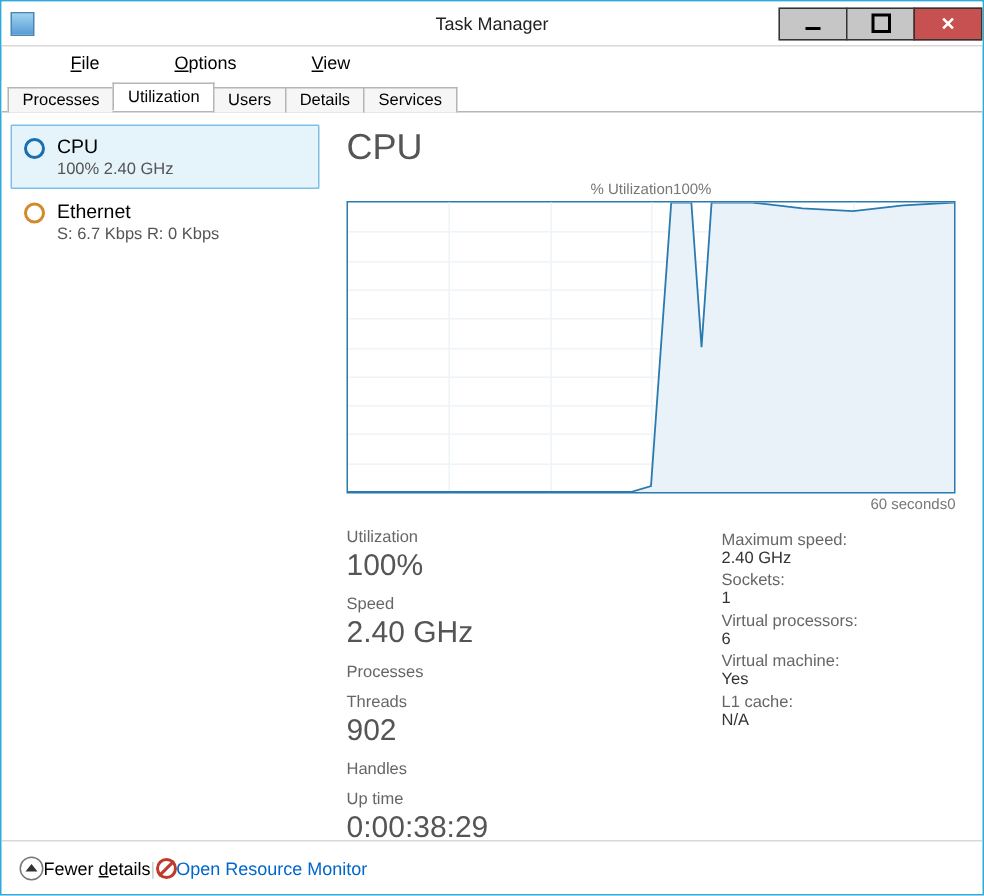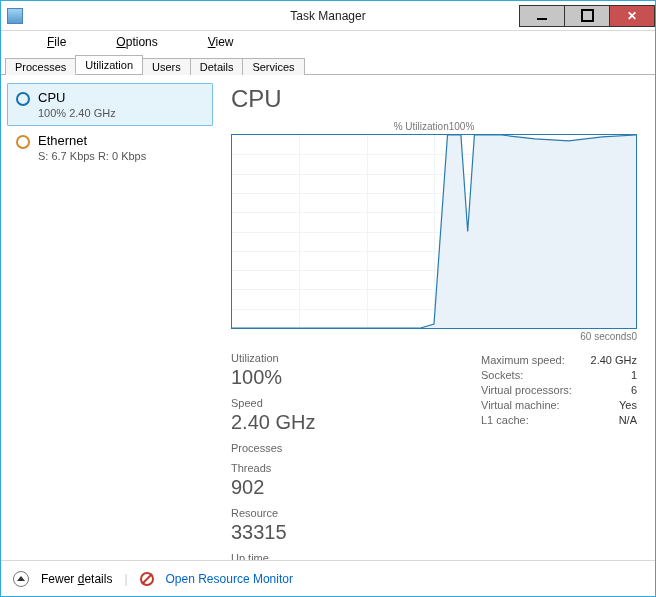--- a/index.html
+++ b/index.html
@@ -195,33 +195,32 @@
   .stat .k { font-size:11px; color:#666; }
   .stat .v { font-size:20px; color:#555; margin-top:2px;}
   .stats-right {
     flex:1;
     font-size:11px;
     color:#555;
     padding-top:2px;
   }
   .stats-right .line {
     display:flex;
-    justify-content:space-between;
     margin-bottom:3px;
+    flex-direction:column;
   }
   .stats-right .line .rk { color:#666;}
   .stats-right .line .rv { color:#333;}
   
   .bottom {
     height:36px;
     border-top:1px solid #d8d8d8;
     display:flex;
     align-items:center;
     padding: 0 12px;
-    gap:12px;
     font-size:12px;
   }
   .link { color:#0066cc; cursor:pointer;}
   .chev-up {
     width:16px;height:16px;
     border:1px solid #777;
     border-radius:50%;
     display:flex;
     align-items:center;
     justify-content:center;
@@ -331,22 +330,21 @@
         </div>
         <div style="width:100%;height:0"></div>
         <div class="stat" style="width:80px">
           <div class="k">Processes</div>
         </div>
         <div class="stat" style="width:60px">
           <div class="k">Threads</div>
           <div class="v">902</div>
         </div>
         <div class="stat" style="width:70px">
-          <div class="k">Resource</div>
-          <div class="v">33315</div>
+          <div class="k">Handles</div>
         </div>
         <div style="width:100%;height:0"></div>
         <div class="stat">
           <div class="k">Up time</div>
           <div class="v">0:00:38:29</div>
         </div>
       </div>
       <div class="stats-right">
         <div class="line">
             <span class="rk">Maximum speed:</span>

